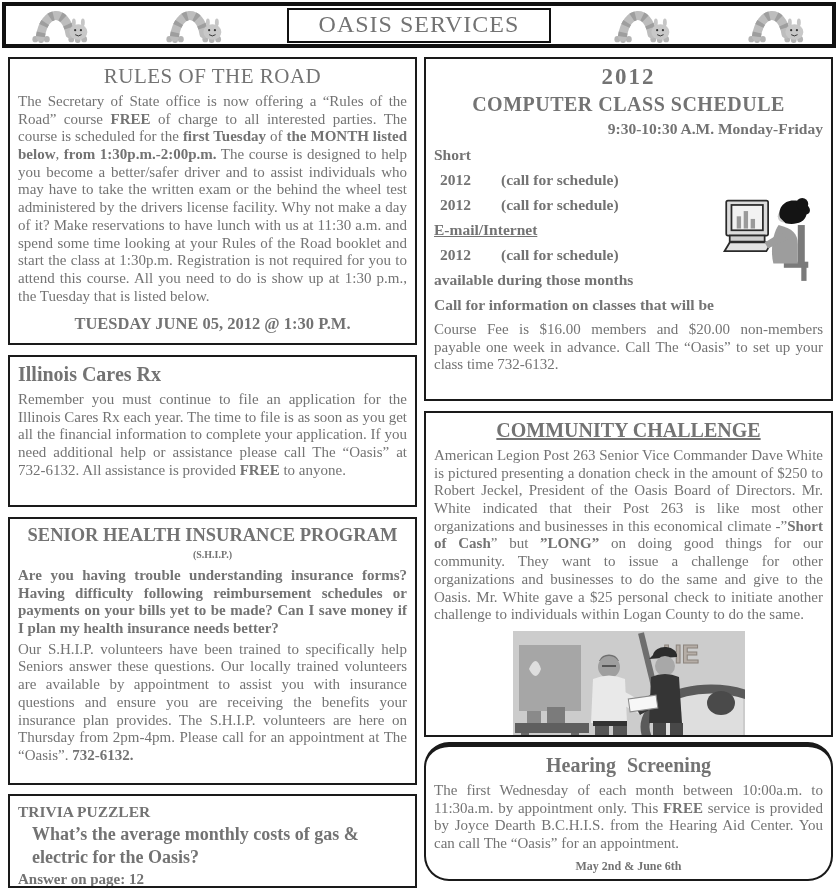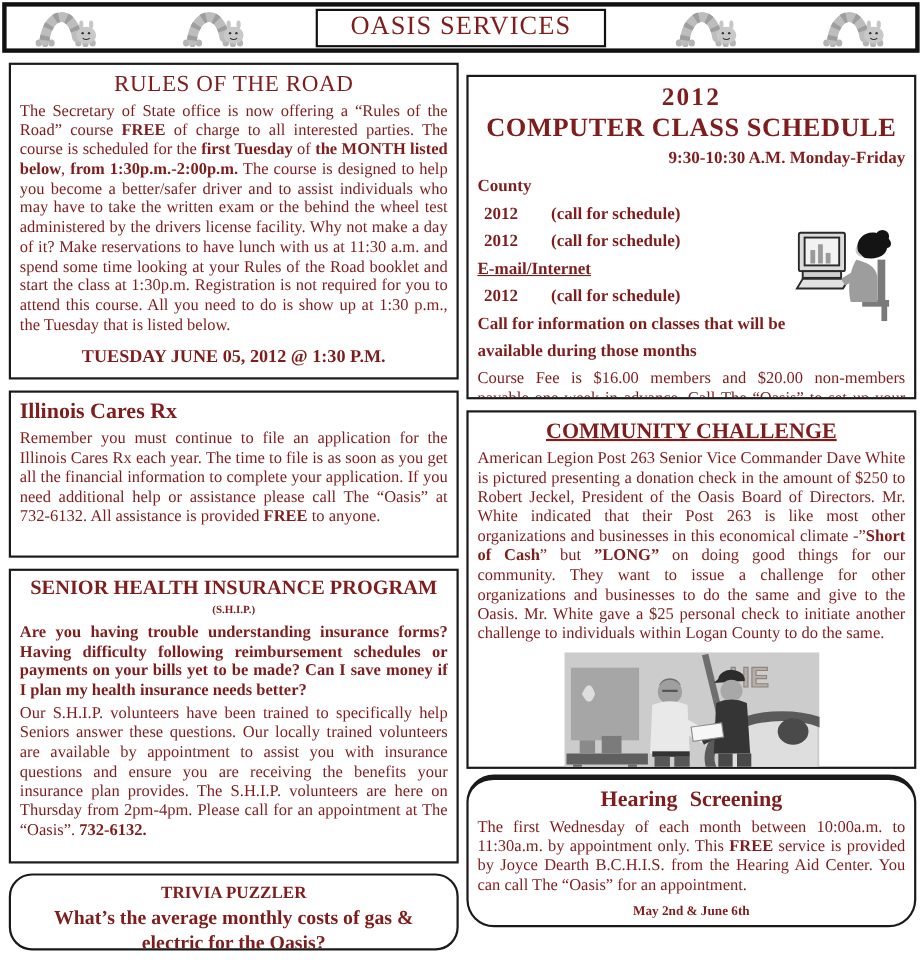--- a/index.html
+++ b/index.html
@@ -1,50 +1,50 @@
 <!DOCTYPE html>
 <html><head>
 <meta charset="utf-8">
 <style>
   html,body{margin:0;padding:0;background:#fff;}
-  .page{position:relative;width:838px;height:890px;background:#fff;color:#7f1d1d;
+  .page{position:relative;width:838px;height:890px;background:#fff;color:#737373;
         font-family:"Liberation Serif", serif;overflow:hidden;}
   
   .header{position:absolute;left:2px;top:2px;width:834px;height:46px;box-sizing:border-box;
           border:4px solid #111;display:flex;align-items:center;justify-content:space-between;
           padding:0 12px;background:#fff;}
   .title-box{border:2px solid #111;padding:1px 30px 3px;font-size:24px;letter-spacing:1px;
              white-space:nowrap;background:#fff;}
   .cat{width:86px;height:36px;flex:0 0 auto;}
   
   .cols{position:absolute;left:8px;top:57px;width:822px;display:flex;gap:7px;}
   .col{width:409px;flex:0 0 409px;}
   .box{box-sizing:border-box;border:2px solid #1a1a1a;background:#fff;padding:3px 8px;overflow:hidden;}
   .box-rules{height:288px;margin-bottom:10px;}
   .box-cares{height:152px;margin-bottom:10px;}
   .box-ship{height:268px;margin-bottom:9px;}
-  .box-trivia{height:70px;text-align:center;border-radius:21px;}
-  .box-computer{height:295px;margin-bottom:10px;position:relative;margin-top:11px;}
+  .box-trivia{height:94px;text-align:left;}
+  .box-computer{height:344px;margin-bottom:10px;position:relative;}
   .box-challenge{height:326px;margin-bottom:5px;}
   .box-hearing{height:139px;border-top-width:5px;border-radius:25px;}
   
   .bt{font-size:15px;line-height:1.18;text-align:justify;margin:3px 0;}
   .b{font-weight:bold;}
   h2,h3{margin:0;}
   .rules-title{font-weight:normal;font-size:21px;letter-spacing:.5px;text-align:center;margin:2px 0 4px;}
   .rules-footer{font-weight:bold;font-size:16.5px;text-align:center;margin-top:9px;}
   .cares-title{font-weight:bold;font-size:20px;text-align:left;margin:3px 0 5px;}
   .ship-title{font-weight:bold;font-size:18.5px;text-align:center;margin:3px 0 2px;}
   .ship-sub{font-weight:bold;font-size:10px;text-align:center;margin:3px 0 7px;}
   .ship-q{font-weight:bold;}
   .trivia-t1{font-weight:bold;font-size:15.5px;margin:4px 0 2px;}
   .trivia-q{font-weight:bold;font-size:18px;line-height:1.25;margin:2px 14px;}
   .trivia-a{font-weight:bold;font-size:15px;margin-top:3px;}
   .comp-year{font-weight:bold;font-size:23px;letter-spacing:2px;text-align:center;margin:2px 0 3px;}
-  .comp-title{font-weight:bold;font-size:24px;text-align:center;letter-spacing:.5px;margin:0 0 4px;}
+  .comp-title{font-weight:bold;font-size:20px;text-align:center;letter-spacing:.5px;margin:0 0 4px;}
   .comp-time{font-weight:bold;font-size:15.5px;text-align:right;margin:0 0 8px;}
   .sline{font-weight:bold;font-size:15.5px;margin:7px 0;}
   .srow .yr{margin-left:6px;}
   .srow .note{margin-left:30px;}
   .uline{text-decoration:underline;}
   .clipart{position:absolute;right:14px;top:134px;}
   .chal-title{font-weight:bold;font-size:20px;text-align:center;text-decoration:underline;margin:3px 0 5px;}
   .photo{display:block;margin:7px auto 0;}
   .hear-title{font-weight:bold;font-size:20px;text-align:center;word-spacing:6px;margin:4px 0 5px;}
   .hear-dates{font-weight:bold;font-size:12px;text-align:center;margin-top:6px;}
@@ -123,27 +123,27 @@
 
     </div>
 
     <div class="col">
 
       <section class="box box-computer">
         <div class="comp-year">2012</div>
         <h2 class="comp-title">COMPUTER CLASS  SCHEDULE</h2>
         <div class="comp-time">9:30-10:30 A.M. Monday-Friday</div>
 
-        <div class="sline">County</div>
+        <div class="sline">Short</div>
         <div class="sline srow"><span class="yr">2012</span><span class="note">(call for schedule)</span></div>
         <div class="sline srow"><span class="yr">2012</span><span class="note">(call for schedule)</span></div>
         <div class="sline uline">E-mail/Internet</div>
         <div class="sline srow"><span class="yr">2012</span><span class="note">(call for schedule)</span></div>
+        <div class="sline">available during those months</div>
         <div class="sline">Call for information on classes that will be</div>
-        <div class="sline">available during those months</div>
         <p class="bt">Course Fee is $16.00 members and $20.00 non-members payable one week in advance.  Call The “Oasis” to set up your class time 732-6132.</p>
 
         <svg class="clipart" width="96" height="92" viewBox="0 0 110 100">
           <g stroke="#2a2a2a" stroke-width="2">
             <rect x="6" y="6" width="48" height="40" rx="2" fill="#dcdcdc"></rect>
             <rect x="12" y="11" width="36" height="29" fill="#f2f2f2"></rect>
             <rect x="10" y="46" width="40" height="7" fill="#cfcfcf"></rect>
             <polygon points="4,64 52,64 58,54 10,54" fill="#e2e2e2"></polygon>
           </g>
           <rect x="18" y="24" width="5" height="14" fill="#9a9a9a"></rect>

